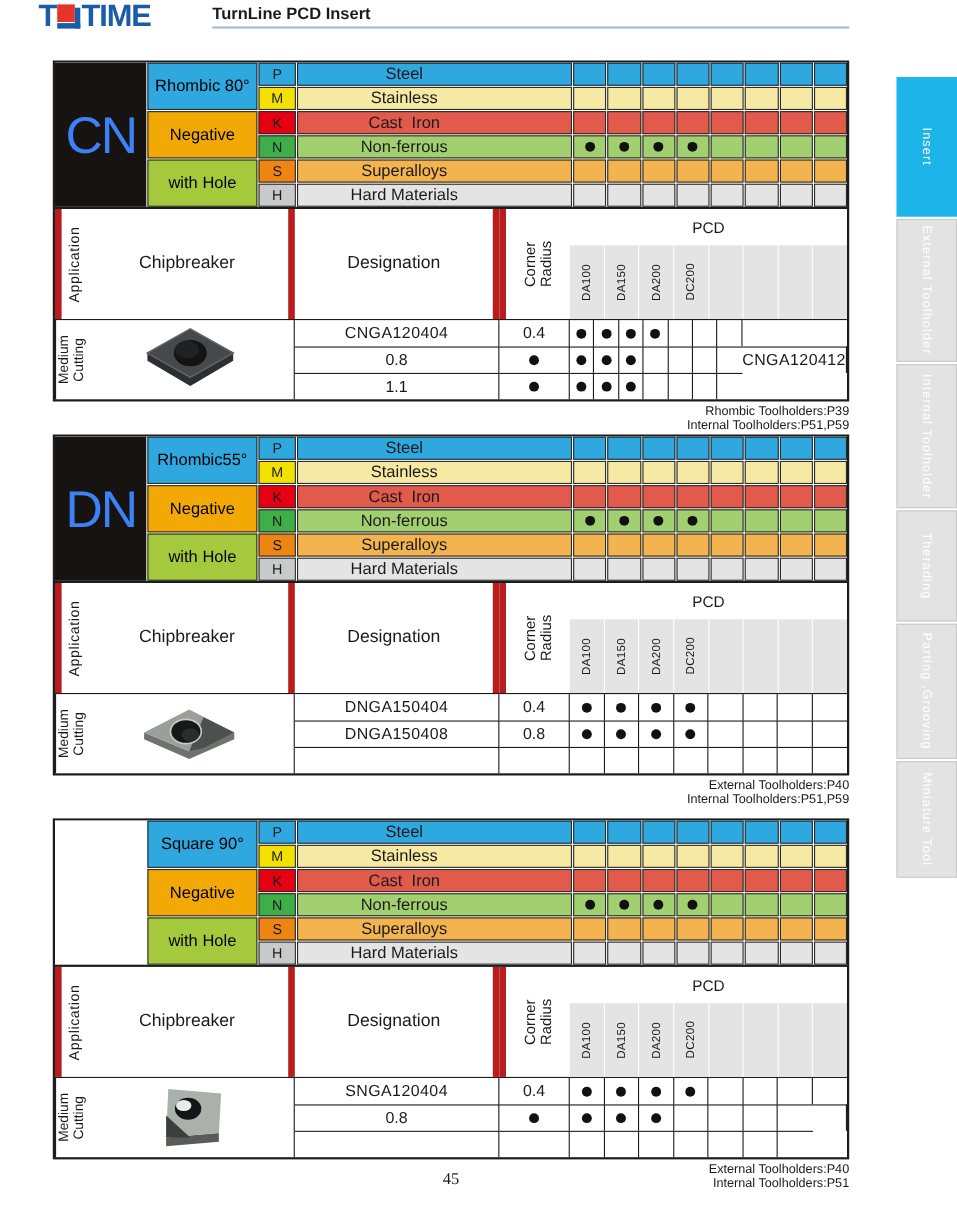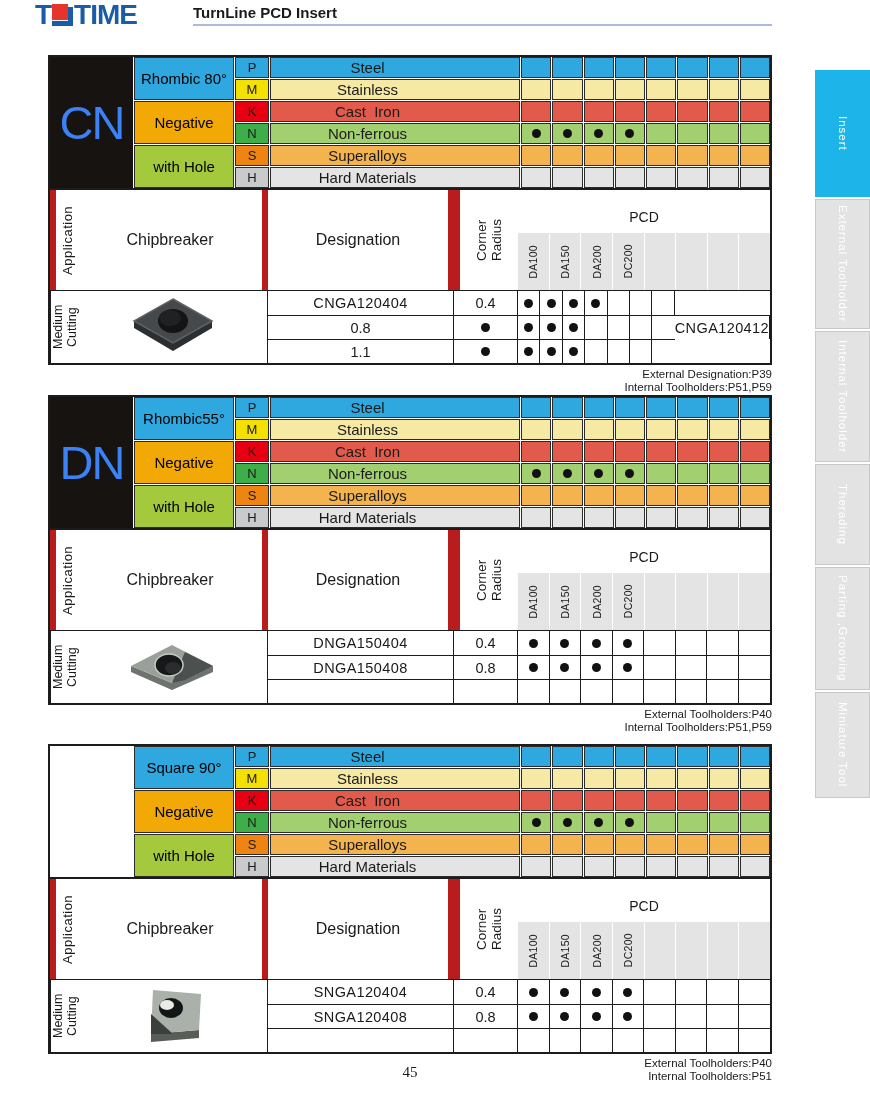--- a/index.html
+++ b/index.html
@@ -34,21 +34,21 @@
   .mname{font-size:15px;padding-right:55px;white-space:pre;}
   .dot{width:9px;height:9px;border-radius:50%;background:#111;display:inline-block;}
   
   .thead{display:grid;grid-template-columns:28px 190px 186px 64px 1fr;height:100px;border-bottom:1px solid #1c1c1c;}
   .hcell{box-sizing:border-box;border-right:6px solid #b91c1c;display:flex;align-items:center;justify-content:center;}
   .h-chip,.h-des{font-size:16px;}
   .vtext{writing-mode:vertical-rl;transform:rotate(180deg);white-space:pre;text-align:center;}
   .h-app{font-size:13px;letter-spacing:.5px;}
   .h-rad{font-size:13.5px;line-height:15px;}
   .h-pcd-wrap{display:flex;flex-direction:column;}
-  .h-pcd{height:33px;display:flex;align-items:center;justify-content:center;font-size:14px;margin-top:10px;}
+  .h-pcd{height:33px;display:flex;align-items:center;justify-content:center;font-size:14px;}
   .subgrades{flex:1;display:grid;grid-template-columns:repeat(8,1fr);gap:1px;background:#fff;}
   .gcell{background:#E4E4E4;display:flex;align-items:center;justify-content:center;}
   .glabel{font-size:10.5px;letter-spacing:.3px;}
   
   .tbody{display:grid;grid-template-columns:28px 190px 1fr;}
   .b-app{box-sizing:border-box;border-right:1px solid #1c1c1c;display:flex;align-items:center;justify-content:center;
          font-size:12.5px;line-height:14px;}
   .b-chip{box-sizing:border-box;border-right:1px solid #1c1c1c;display:flex;align-items:center;justify-content:center;}
   .rows{display:grid;grid-template-columns:186px 64px repeat(8,1fr);grid-auto-rows:24px;}
   .c-des,.c-rad,.c-dot{box-sizing:border-box;border-right:1px solid #1c1c1c;display:flex;align-items:center;justify-content:center;}
@@ -254,21 +254,21 @@
             <span class="dot"></span>
           </div>
           <div class="c-dot bt"></div>
           <div class="c-dot bt"></div>
           <div class="c-dot bt"></div>
           <div class="c-dot bt last"></div>
         </div>
     </div>
   </div>
   <div class="footnotes">
-    <div>External Designation:P39</div>
+    <div>Rhombic Toolholders:P39</div>
     <div>Internal Toolholders:P51,P59</div>
   </div>
 </section>
 
 <section class="product">
   <div class="ptable">
     <div class="mat">
       <div class="code-box">DN</div>
       <div class="lab lab-shape">Rhombic55°</div>
       <div class="lab lab-type">Negative</div>
@@ -565,21 +565,20 @@
           <div class="c-dot">
             <span class="dot"></span>
           </div>
           <div class="c-dot">
             <span class="dot"></span>
           </div>
           <div class="c-dot"></div>
           <div class="c-dot"></div>
           <div class="c-dot"></div>
           <div class="c-dot last"></div>
-          <div class="c-des bt">SNGA120408</div>
           <div class="c-rad bt">0.8</div>
           <div class="c-dot bt">
             <span class="dot"></span>
           </div>
           <div class="c-dot bt">
             <span class="dot"></span>
           </div>
           <div class="c-dot bt">
             <span class="dot"></span>
           </div>

